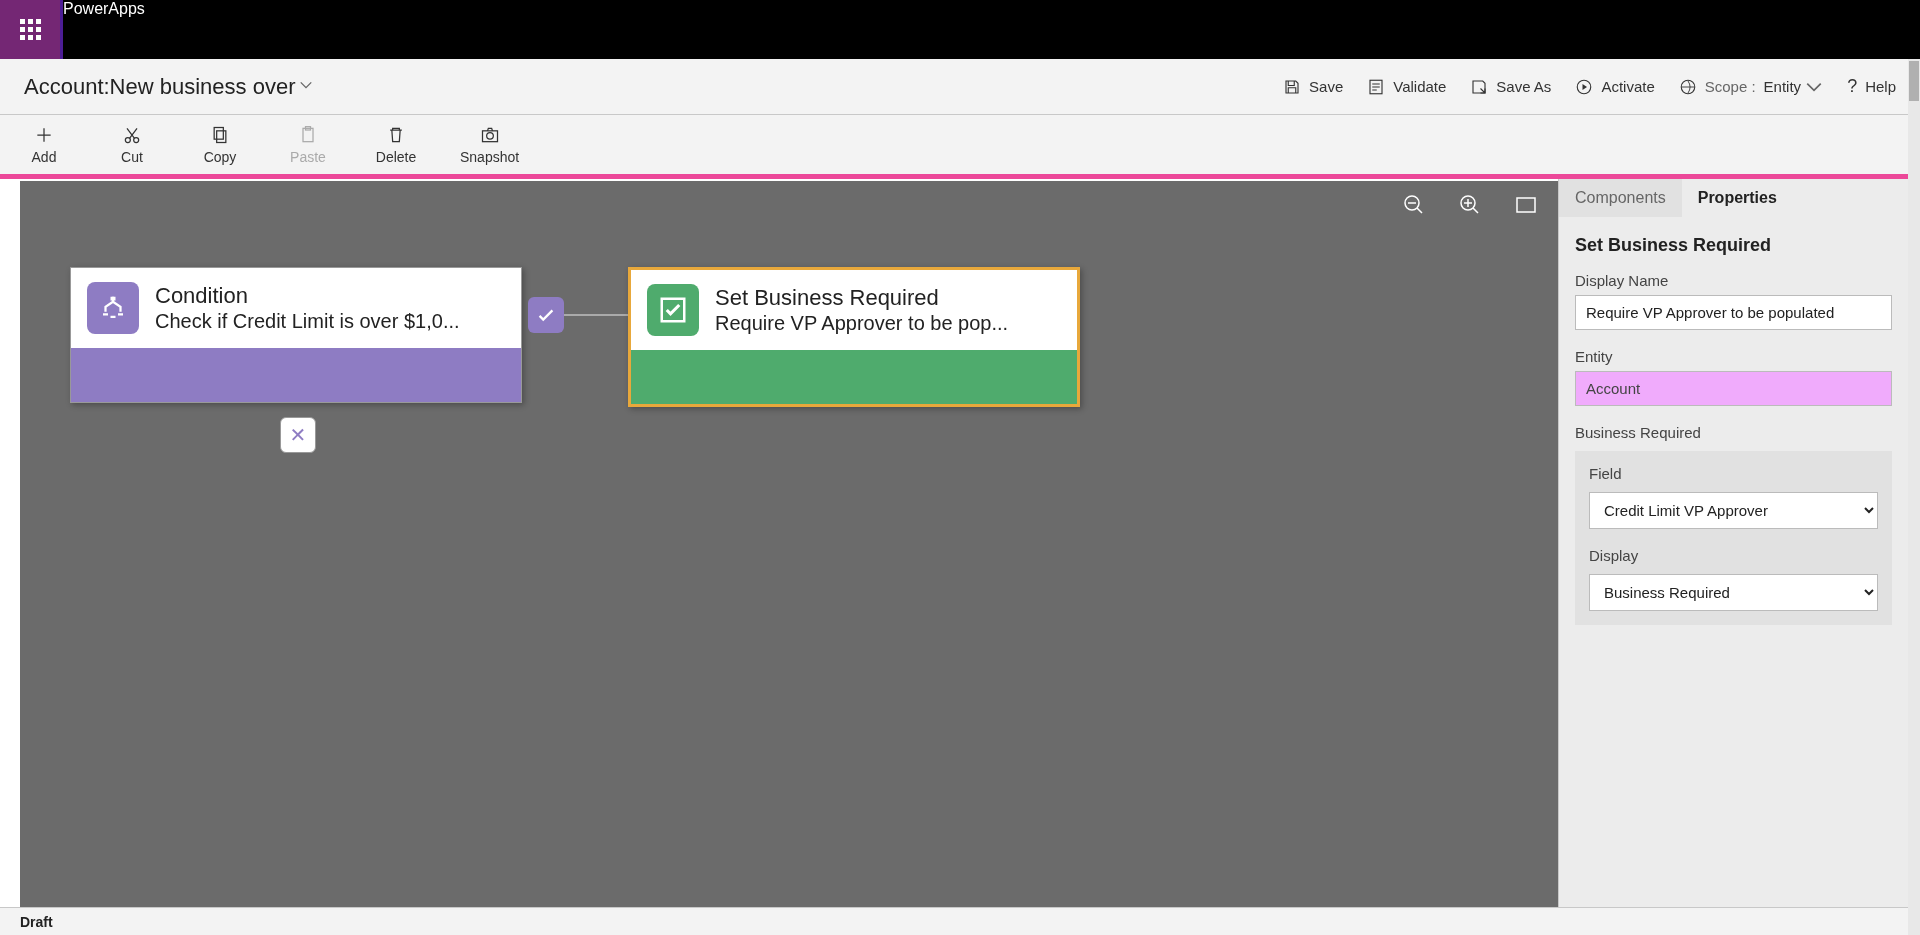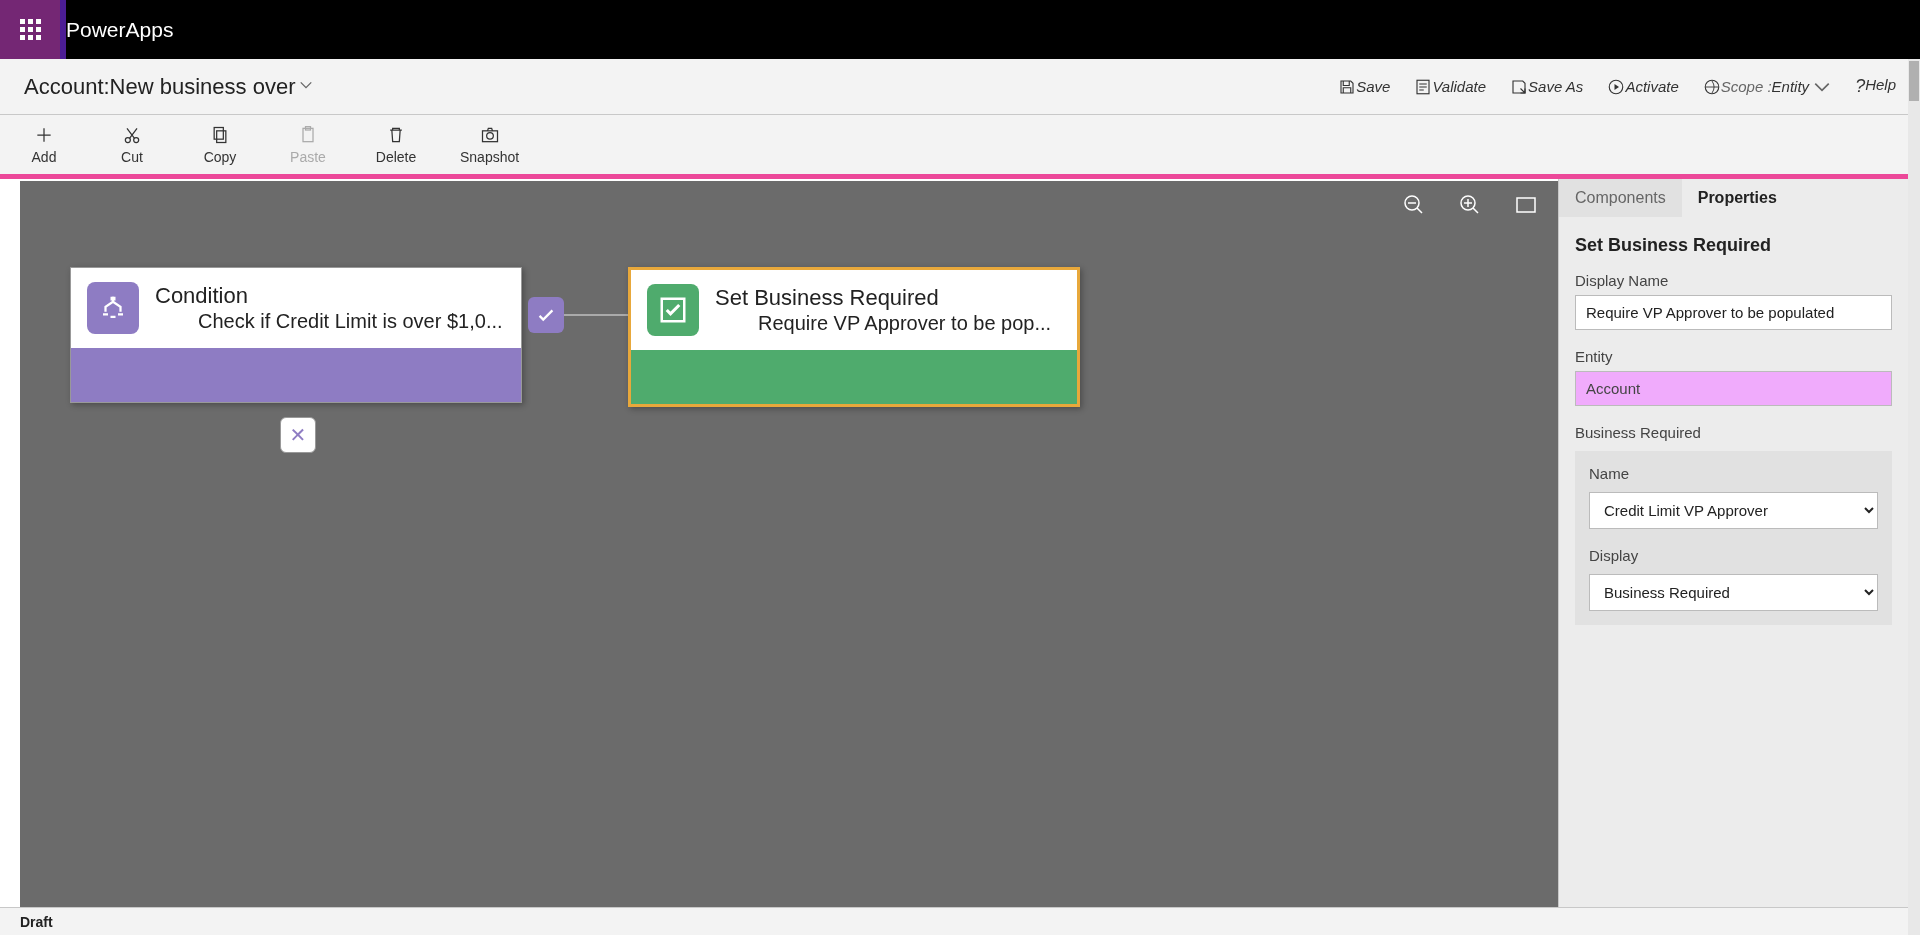--- a/index.html
+++ b/index.html
@@ -2,31 +2,31 @@
 <html><head>
 <meta charset="utf-8">
 <style>
 * { box-sizing: border-box; margin: 0; padding: 0; font-family: "Segoe UI", Arial, sans-serif; }
 html, body { width: 100%; height: 100%; background: #fff; }
 
 .topbar { height: 59px; background: #000; display: flex; align-items: center; color: #fff; }
 .waffle { width: 60px; height: 59px; background: #742774; display: flex; align-items: center; justify-content: center; }
 .waffle-grid { display: grid; grid-template-columns: repeat(3, 5px); grid-template-rows: repeat(3, 5px); gap: 3px; }
 .waffle-grid span { background: #fff; width: 5px; height: 5px; }
-.app-title { font-size: 21px; font-weight: 400; padding-left: 22px; border-left: 6px solid #4c1d95; height: 59px; display:flex; align-items:center;}
+.app-title { font-size: 16px; font-weight: 400; padding-left: 22px; border-left: 3px solid #4c1d95; height: 59px; display:flex; align-items:flex-start;}
 .app-title-wrap { padding-left: 0; }
 
 .subheader { height: 56px; background: #f3f3f3; border-bottom: 1px solid #c8c8c8; display:flex; align-items:center; padding: 0 24px; justify-content: space-between; }
 .pagetitle { font-size: 22px; font-weight: 400; color: #222; display:flex; align-items:center; cursor:pointer;}
 .pagetitle .prefix { font-weight: 400; }
 .pagetitle .name { font-weight: 400; }
 .chev { font-size: 14px; color:#666; margin-left:4px;}
 
 .subheader-actions { display:flex; align-items:center; gap: 24px; }
-.sh-btn { display:flex; font-size:15px; color:#333; cursor:pointer; background:none; border:none;font-style:italic; }
+.sh-btn { display:flex; align-items:center; gap:8px; font-size:15px; color:#333; cursor:pointer; background:none; border:none; }
 .sh-btn svg { width:18px; height:18px; }
 .scope-label { color:#666; }
 .scope-val { display:flex; align-items:center; gap:4px;}
 
 .toolbar { height: 64px; background: #f3f3f3; border-bottom: 5px solid #ec4899; display:flex; align-items:center; padding: 0 20px; gap: 40px;}
 .tb-btn { display:flex; flex-direction:column; align-items:center; gap:4px; background:none; border:none; cursor:pointer; font-size:14px; color:#333; min-width:48px;}
 .tb-btn.disabled { color:#aaa; }
 .tb-btn svg { width:20px; height:20px; }
 
 .main { position:relative; display:flex; height: calc(100% - 59px - 56px - 64px - 28px); }
@@ -35,21 +35,21 @@
 .canvas-tools button { background:none; border:none; color:#fff; cursor:pointer; }
 .canvas-tools svg { width:24px; height:24px; stroke:#fff; fill:none; }
 
 .node { position:absolute; background:#fff; border:1px solid #999; box-shadow: 2px 2px 6px rgba(0,0,0,.3); width:452px;}
 .node.selected { border:3px solid #e8a83b; }
 .node-head { display:flex; align-items:center; padding:14px 16px; gap:16px; }
 .node-icon { width:52px; height:52px; border-radius:8px; display:flex; align-items:center; justify-content:center; flex-shrink:0;}
 .node-icon.cond { background:#8e7cc3; }
 .node-icon.act { background:#4fab6d; }
 .node-title { font-size:22px; color:#222; line-height:1.2;}
-.node-sub { font-size:20px; color:#222; line-height:1.2; white-space:nowrap; overflow:hidden; text-overflow:ellipsis;margin-left:43px;}
+.node-sub { font-size:20px; color:#222; line-height:1.2; white-space:nowrap; overflow:hidden; text-overflow:ellipsis;}
 .node-text { min-width:0; flex:1;}
 .node-foot { height:54px; }
 .node-foot.cond { background:#8e7cc3; }
 .node-foot.act { background:#4fab6d; }
 
 .yes-badge { position:absolute; width:36px; height:36px; background:#8e7cc3; border-radius:6px; display:flex; align-items:center; justify-content:center; }
 .no-badge { position:absolute; width:36px; height:36px; background:#fff; border:1px solid #999; border-radius:6px; display:flex; align-items:center; justify-content:center; color:#8e7cc3; font-size:20px;}
 
 .connector { position:absolute; height:2px; background:#aaa; }
 
@@ -273,21 +273,21 @@
       <div class="panel-title">Set Business Required</div>
 
       <label class="form-label">Display Name</label>
       <input class="form-input" value="Require VP Approver to be populated" style="">
 
       <label class="form-label">Entity</label>
       <input class="form-input ro" readonly="" value="Account" style="">
 
       <label class="form-label" style="margin-bottom:10px;">Business Required</label>
       <div class="fieldset">
-        <div class="fs-title">Name</div>
+        <div class="fs-title">Field</div>
         <select class="form-select">
           <option>Credit Limit VP Approver</option>
         </select>
         <div class="fs-title">Display</div>
         <select class="form-select" style="margin-bottom:0">
           <option>Business Required</option>
         </select>
       </div>
     </div>
   </div>

